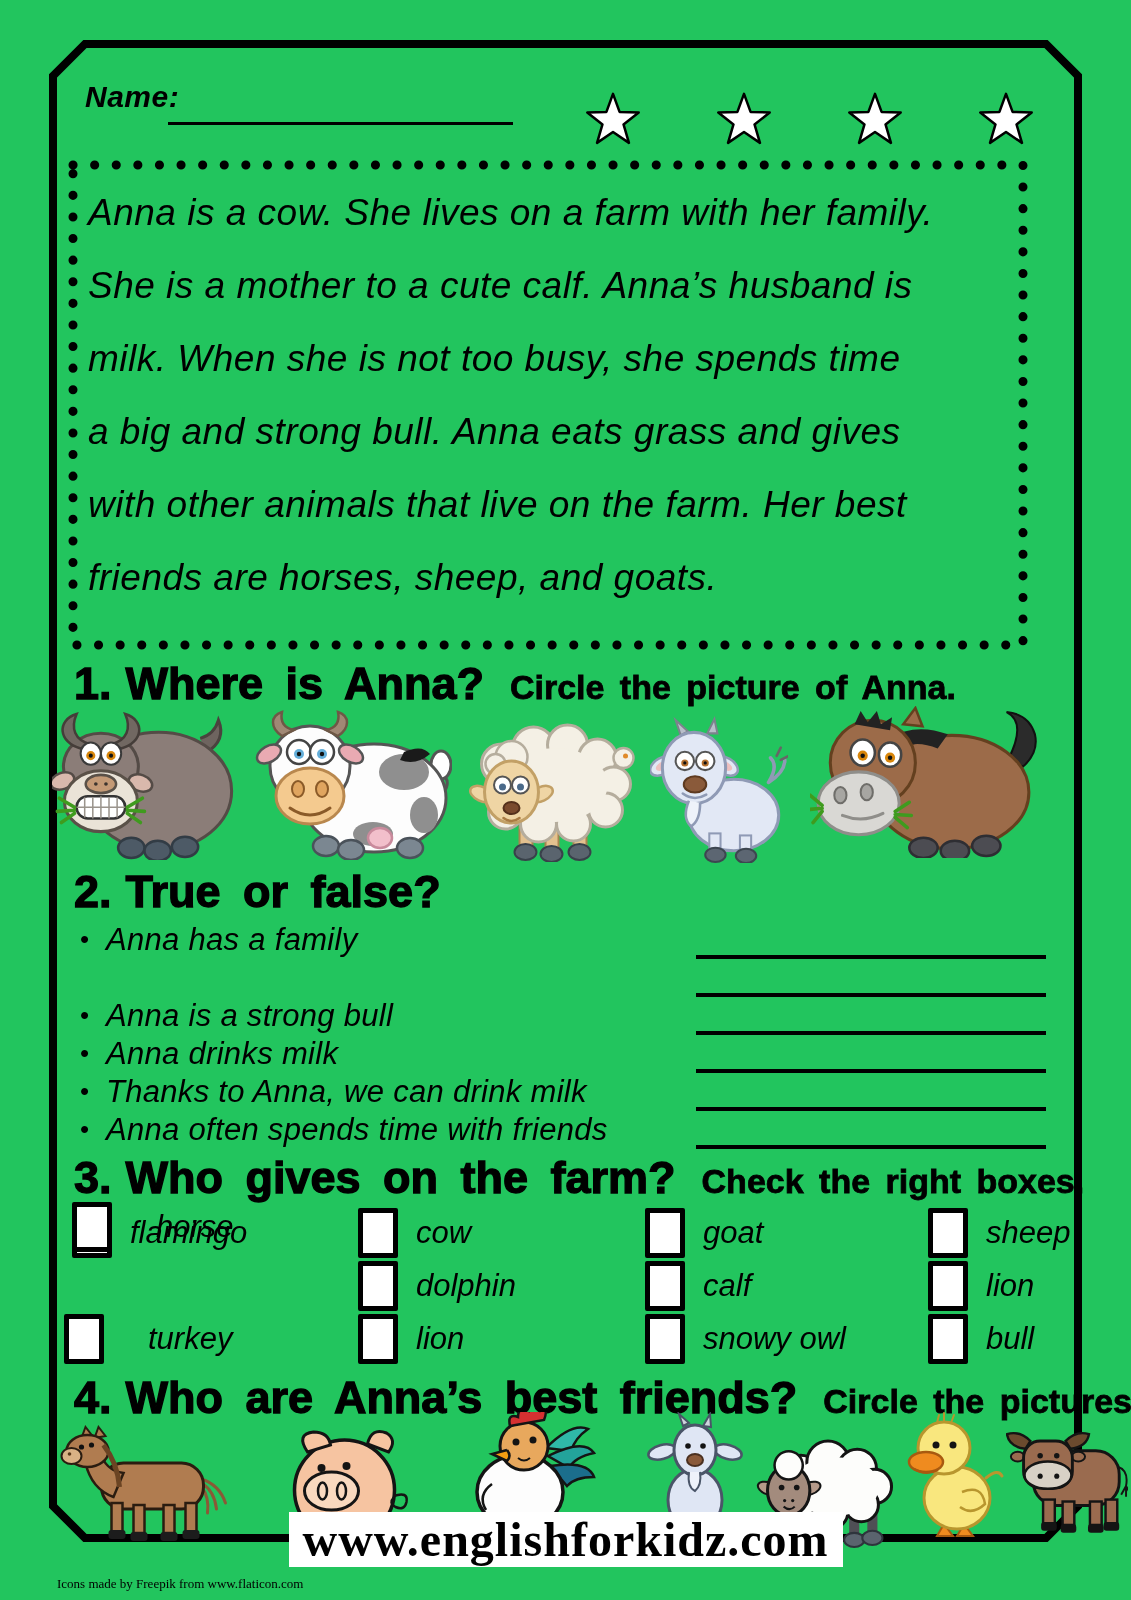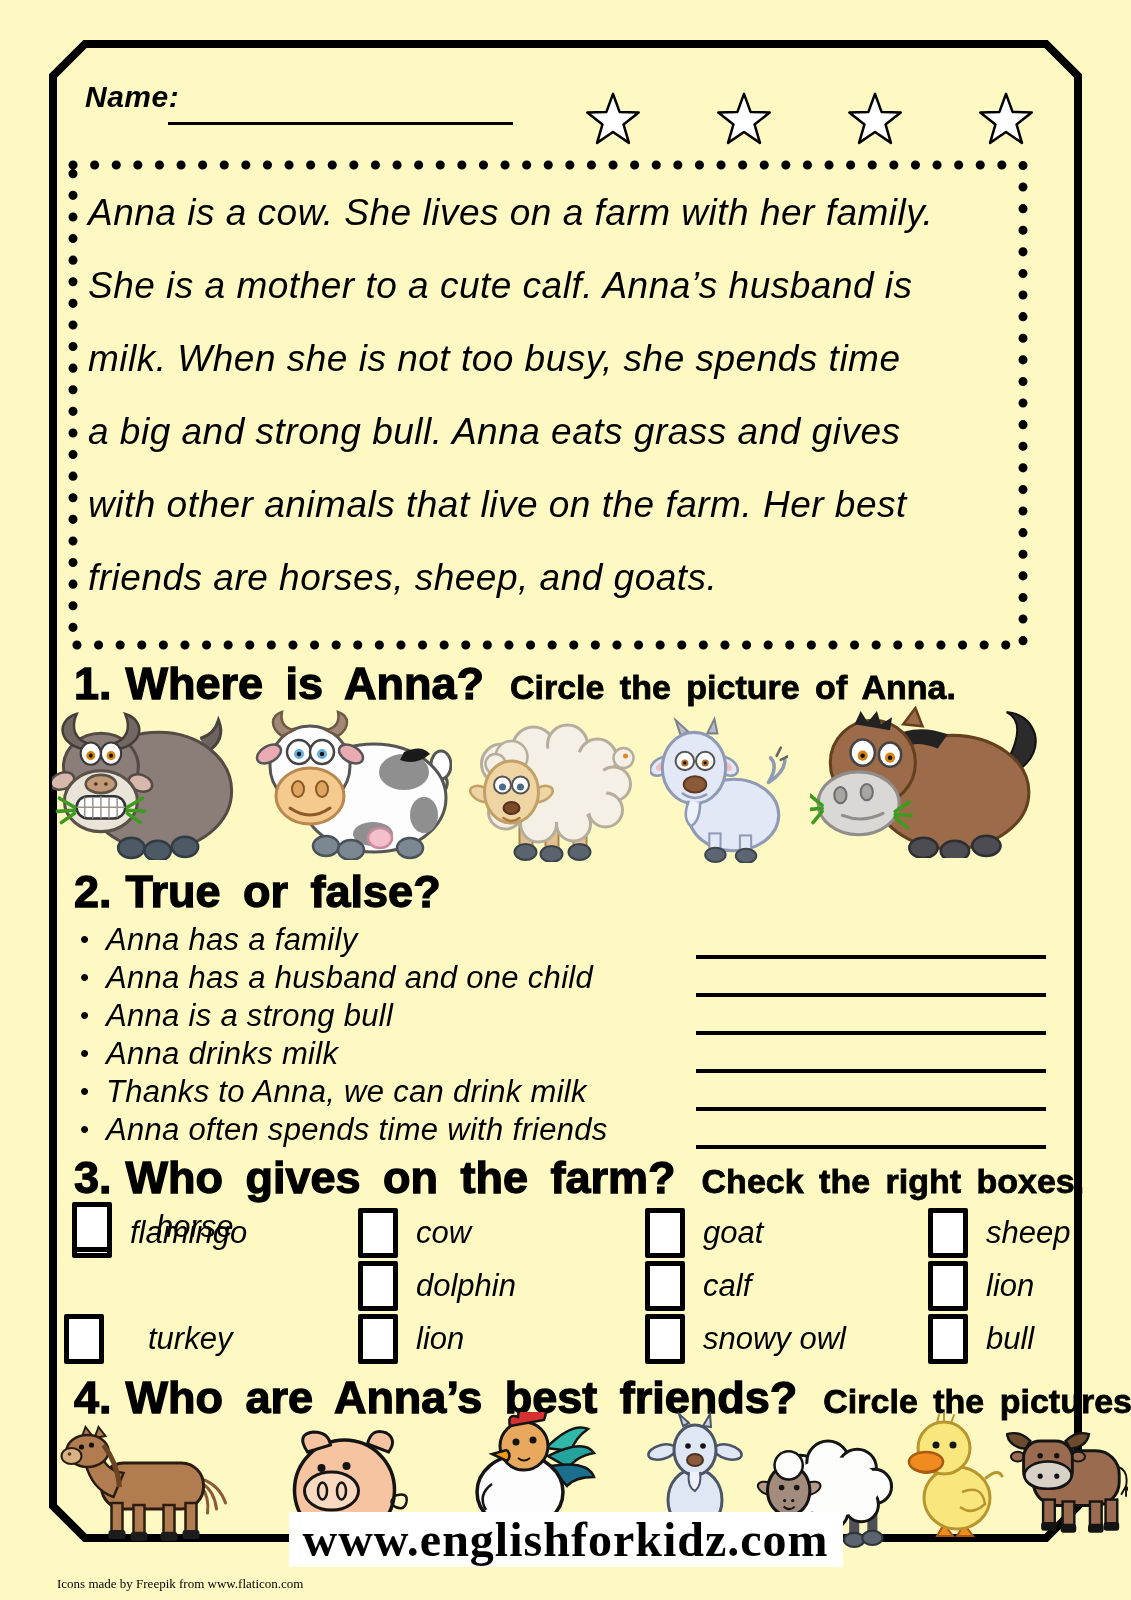--- a/index.html
+++ b/index.html
@@ -1,16 +1,16 @@
 <!DOCTYPE html>
 <html><head>
 <meta charset="utf-8">
 <style>
   html,body{margin:0;padding:0;background:#ffffff;}
-  #page{position:relative;width:1131px;height:1600px;background:#fef9c3;overflow:hidden;
+  #page{position:relative;width:1131px;height:1600px;background:#22c55e;overflow:hidden;
         font-family:"Liberation Sans",sans-serif;color:#000;}
   .abs{position:absolute;}
   
   #frame{position:absolute;left:0;top:0;z-index:1;}
   
   #name-label{left:85px;top:80px;font-size:30px;font-style:italic;font-weight:600;letter-spacing:.5px;}
   #name-line{left:168px;top:90px;width:345px;height:32px;border-bottom:3px solid #000;}
   #stars{left:584px;top:90px;display:flex;gap:73px;}
   
   #passage{left:88px;top:176px;width:950px;z-index:2;}
@@ -222,21 +222,20 @@
     <path d="M12,98 l-12,-10 M12,101 l-12,1 M12,104 l-9,11" stroke="#3f9b1e" stroke-width="3.5" fill="none" stroke-linecap="round"></path>
     <path d="M84,104 l14,-9 M84,107 l16,1 M84,110 l12,10" stroke="#3f9b1e" stroke-width="3.5" fill="none" stroke-linecap="round"></path>
   </svg>
 
   <div class="abs qhead" id="q2-head">
     <span class="qtitle">2.</span>
     <span class="qtitle" style="margin-left:14px;">True or false?</span>
   </div>
 
   <div class="abs tf-item" style="top:922px;"><span class="blt">•</span><span>Anna has a family</span></div>
-  <div class="abs tf-item" style="top:960px;"><span class="blt">•</span><span>Anna has a husband and one child</span></div>
   <div class="abs tf-item" style="top:998px;"><span class="blt">•</span><span>Anna is a strong bull</span></div>
   <div class="abs tf-item" style="top:1036px;"><span class="blt">•</span><span>Anna drinks milk</span></div>
   <div class="abs tf-item" style="top:1074px;"><span class="blt">•</span><span>Thanks to Anna, we can drink milk</span></div>
   <div class="abs tf-item" style="top:1112px;"><span class="blt">•</span><span>Anna often spends time with friends</span></div>
 
   <div class="abs tf-line" style="top:955px;"></div>
   <div class="abs tf-line" style="top:993px;"></div>
   <div class="abs tf-line" style="top:1031px;"></div>
   <div class="abs tf-line" style="top:1069px;"></div>
   <div class="abs tf-line" style="top:1107px;"></div>

